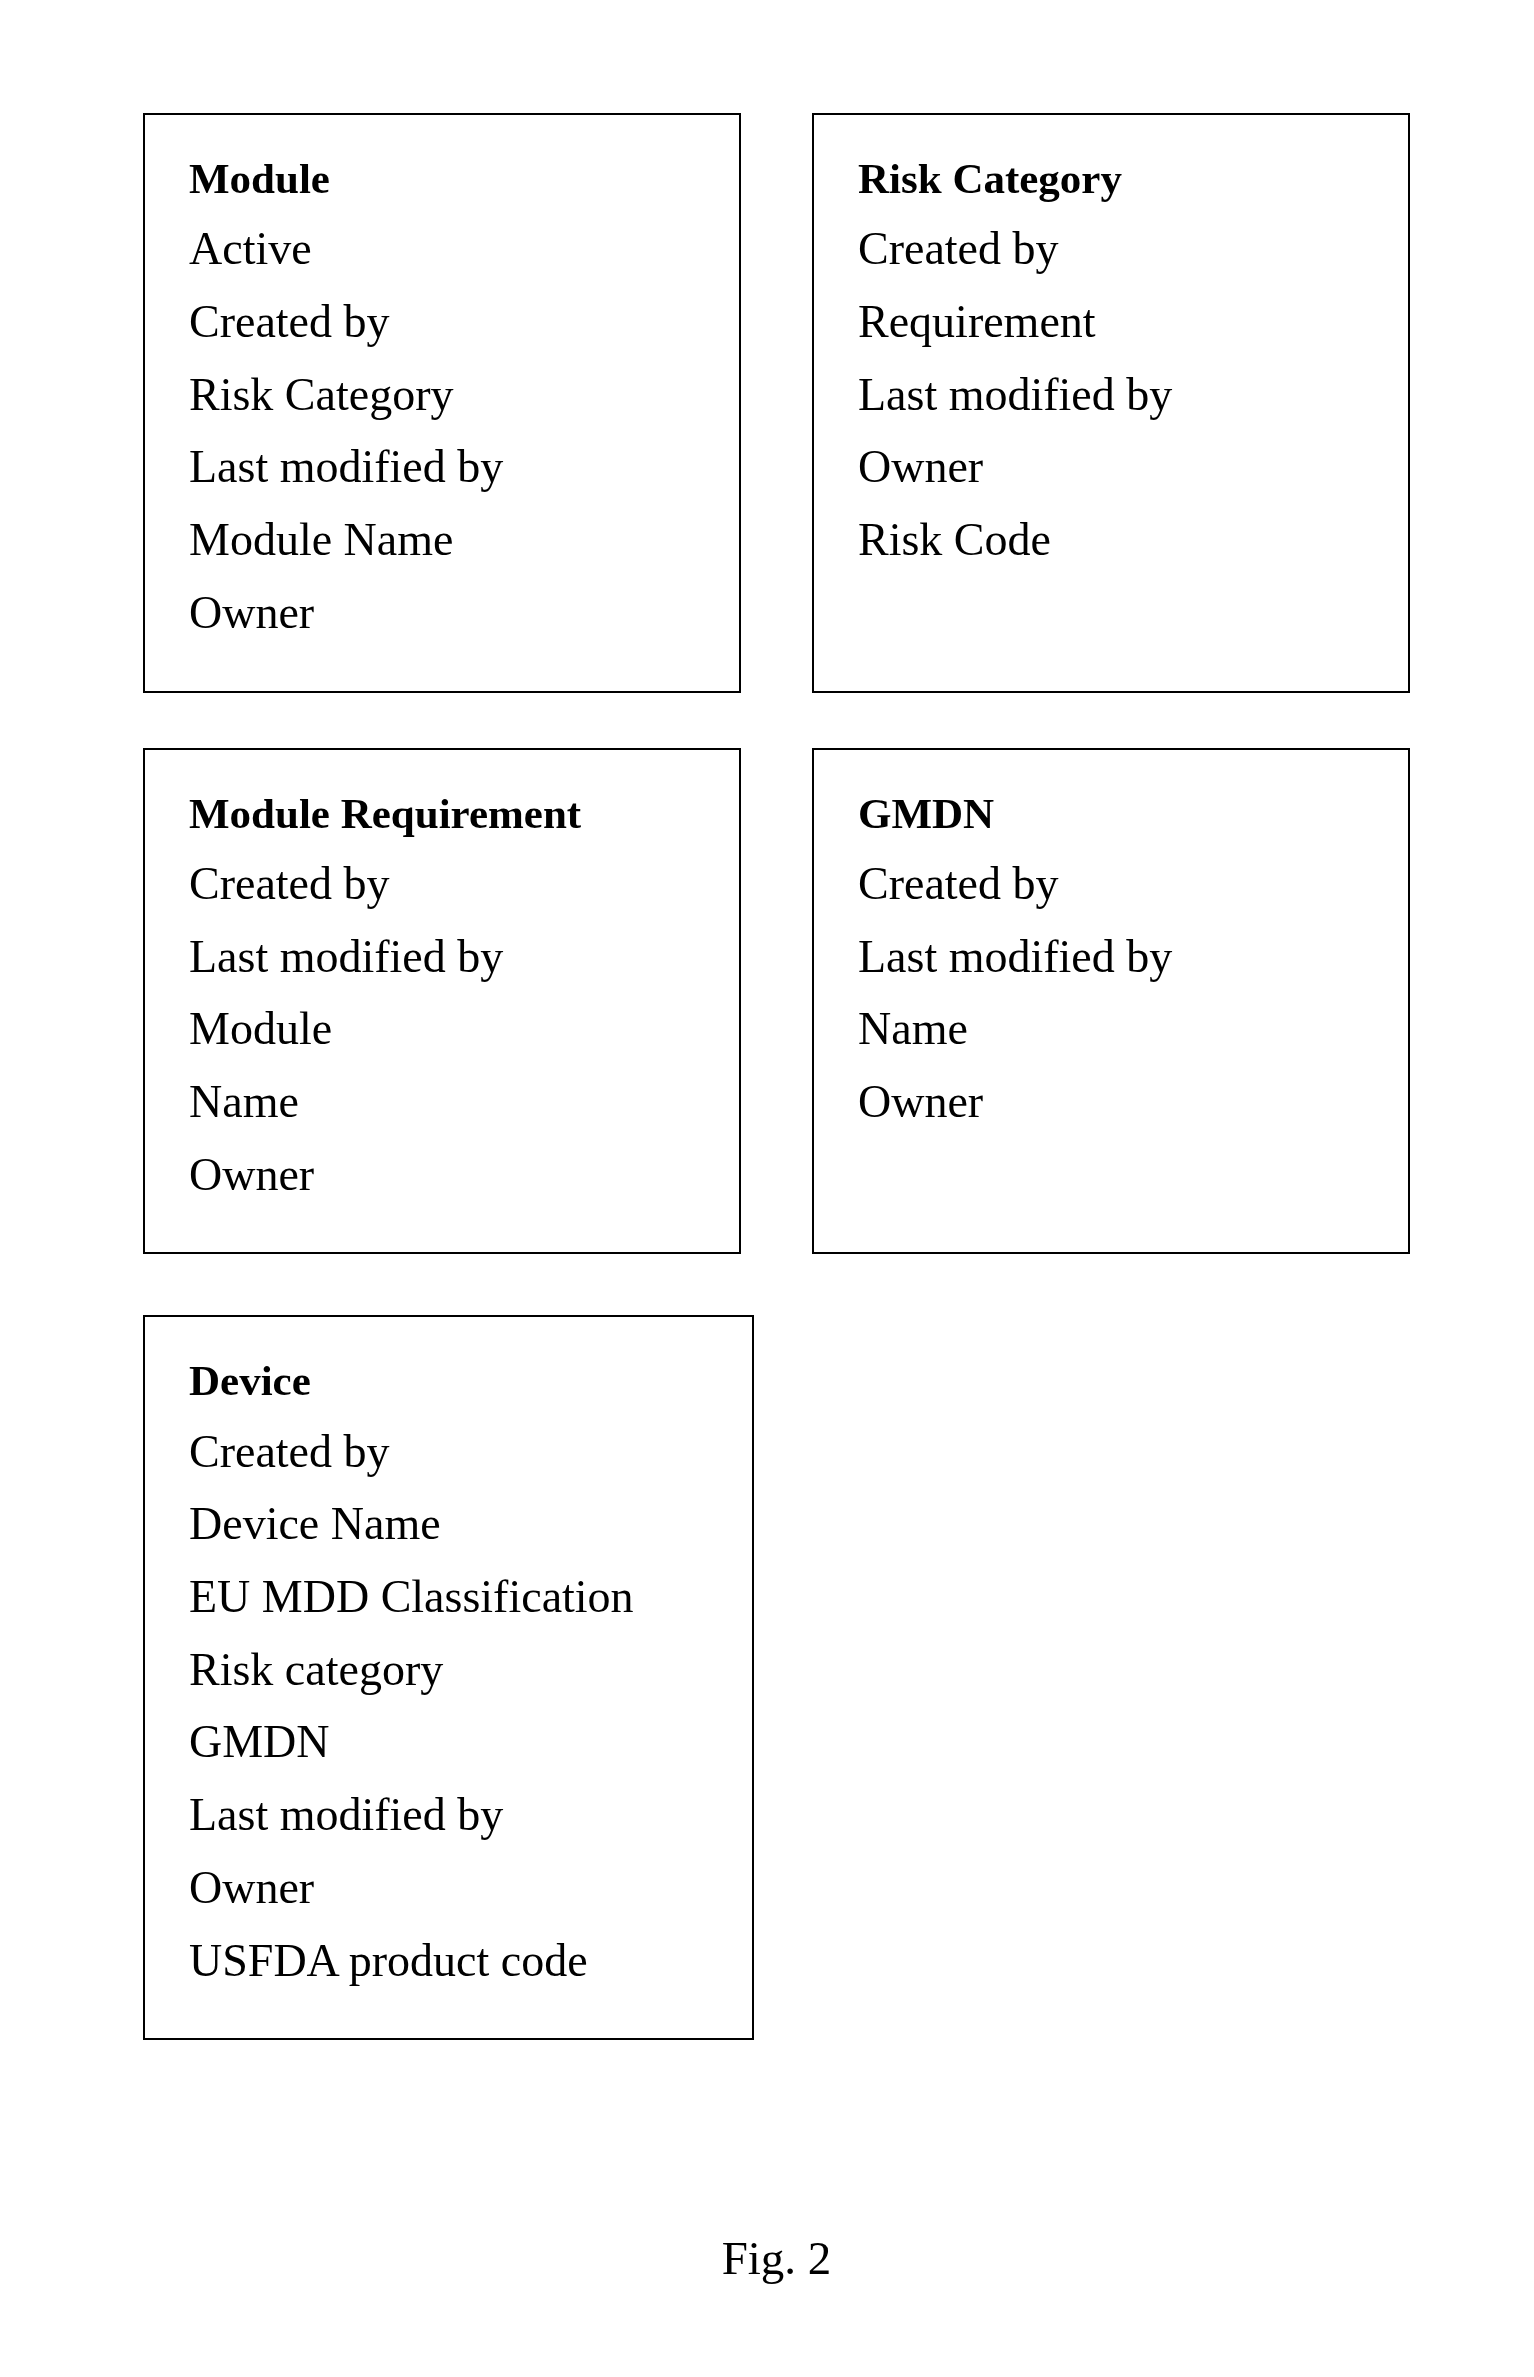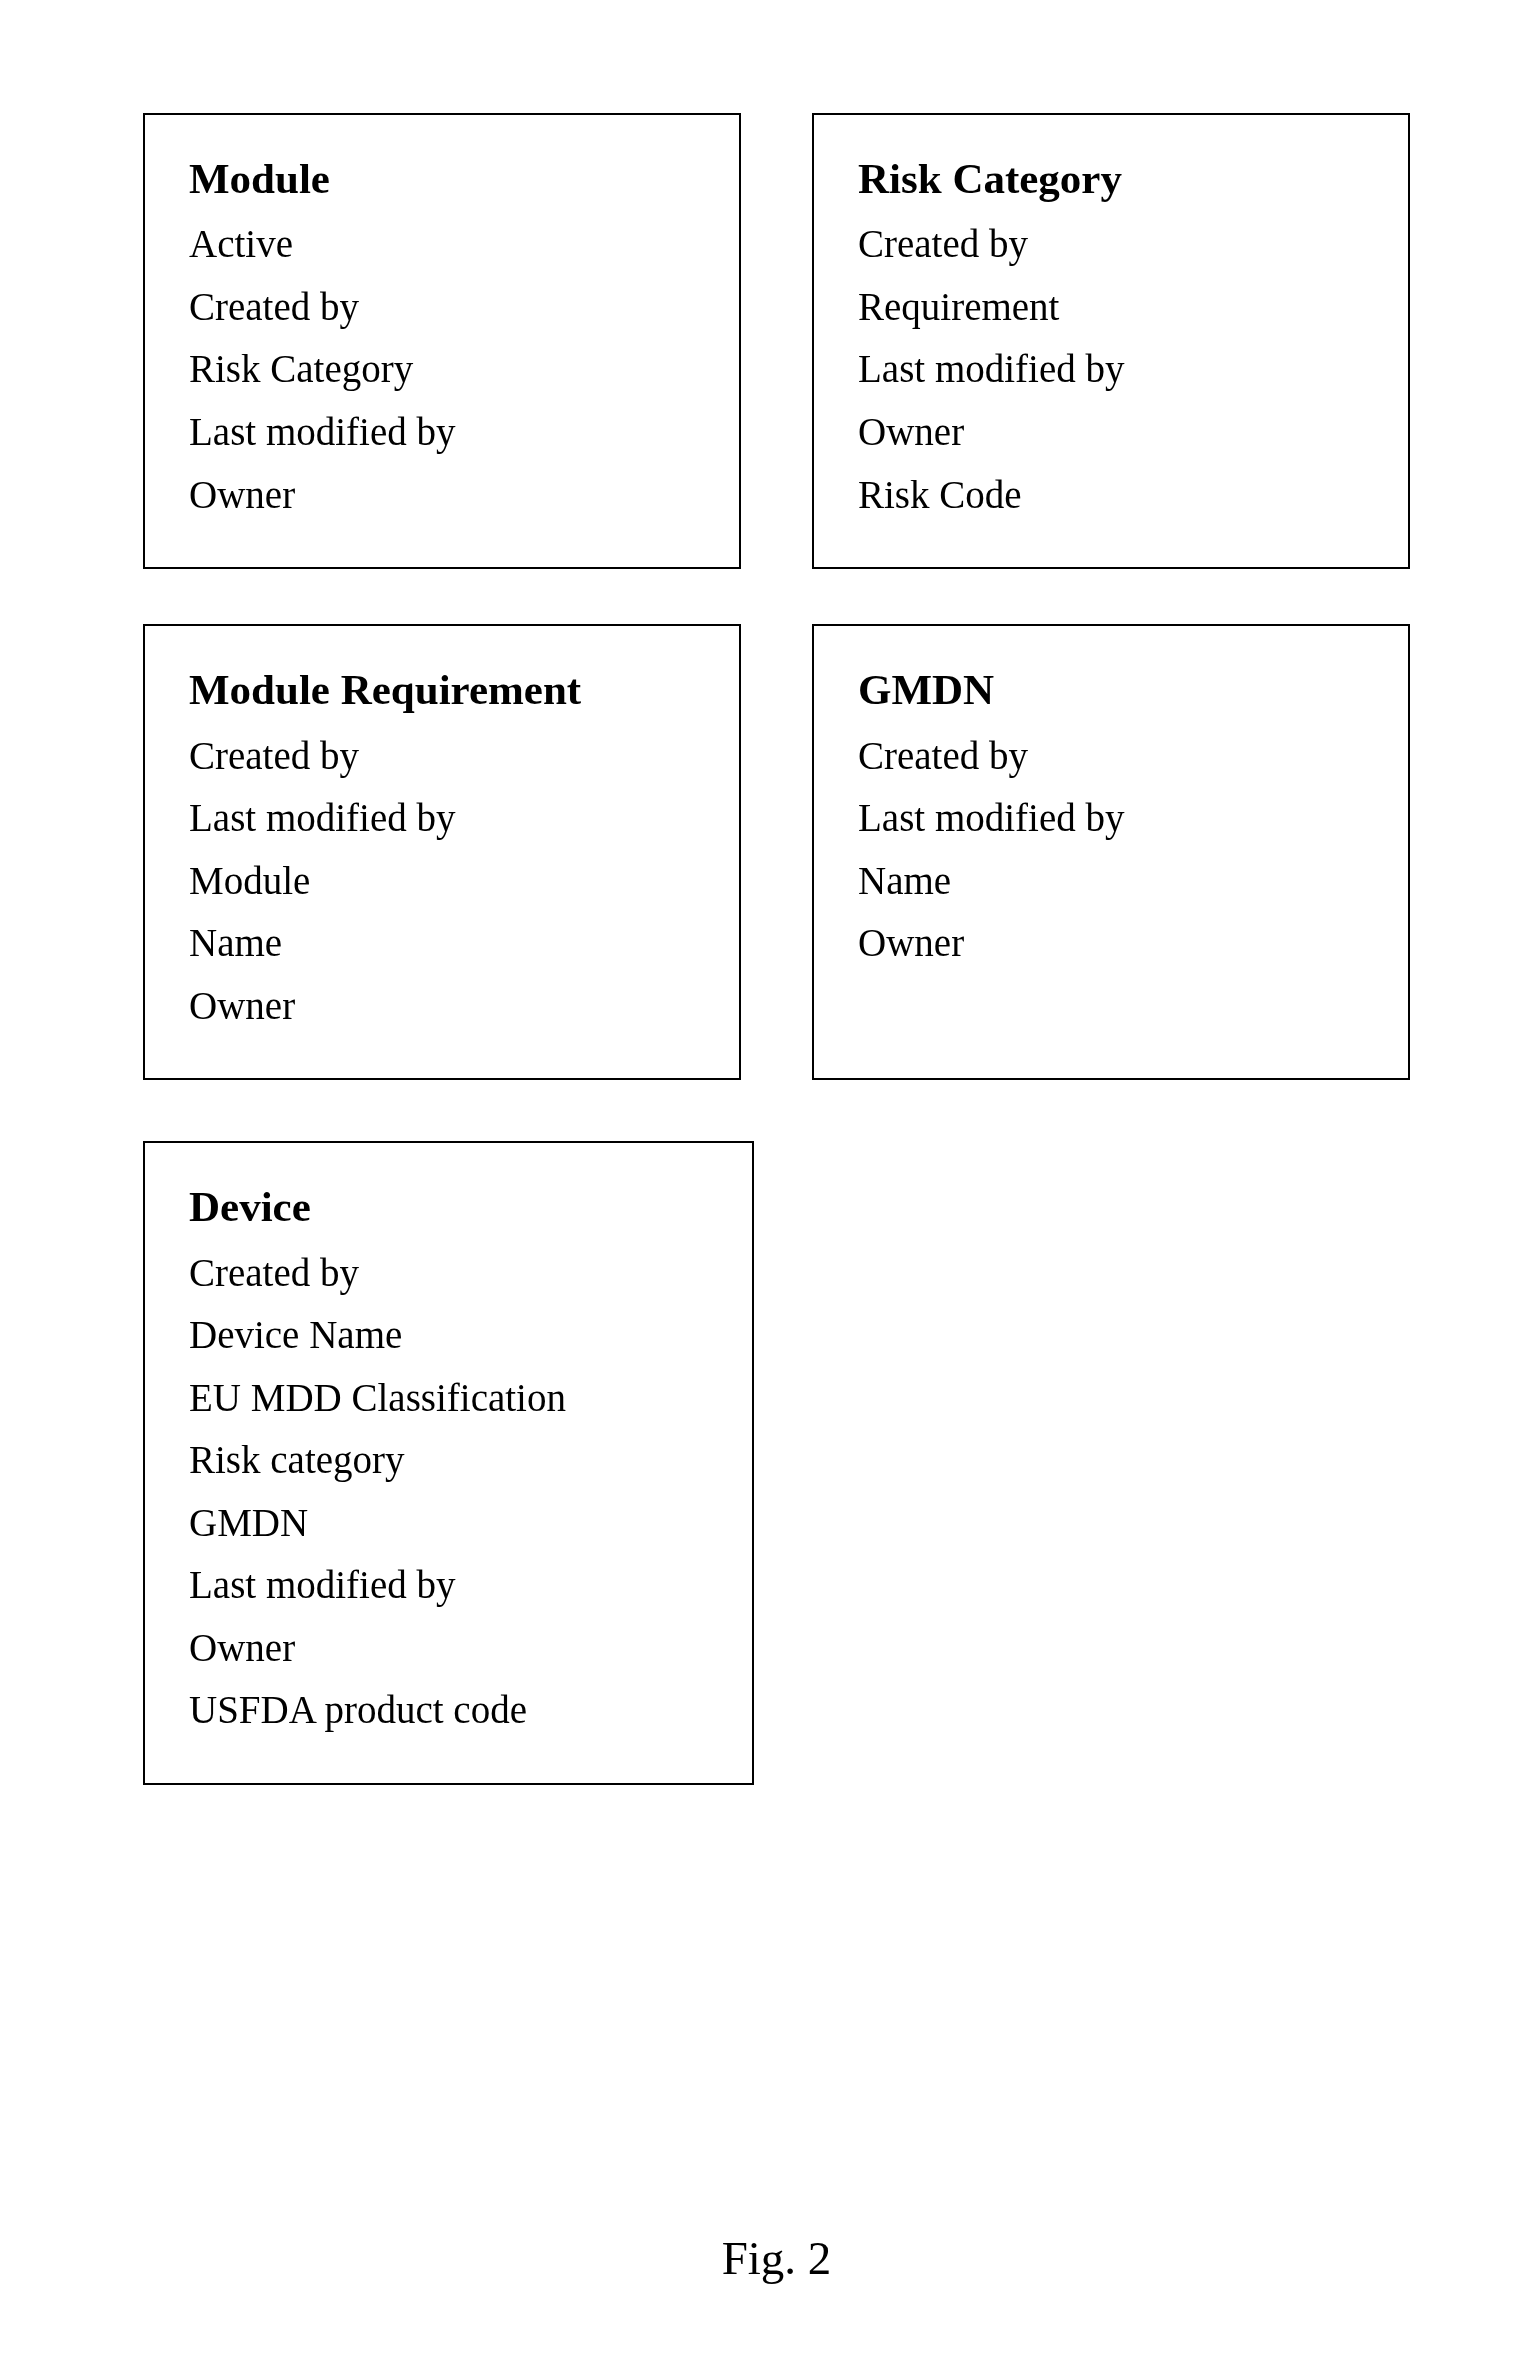--- a/index.html
+++ b/index.html
@@ -43,21 +43,21 @@
 
     .card-title {
       font-weight: bold;
       font-size: 43px;
       line-height: 1.3;
       margin-bottom: 6.5px;
     }
 
     .card-item {
       font-weight: normal;
-      font-size: 39px;
+      font-size: 46px;
       line-height: 1.45;
     }
 
     .bottom-card-area {
       padding: 49px 131px 0 131px;
       width: 100%;
     }
 
     .bottom-card {
       border: 2.5px solid #000000;
@@ -85,20 +85,21 @@
 <div class="page-container">
 
   <div class="grid-area">
 
   <div class="card">
         <div class="card-title">Module</div>
         <div class="card-item">Active</div>
         <div class="card-item">Created by</div>
         <div class="card-item">Risk Category</div>
         <div class="card-item">Last modified by</div>
+        <div class="card-item">Module Name</div>
         <div class="card-item">Owner</div>
       </div>
       <div class="card">
         <div class="card-title">Risk Category</div>
         <div class="card-item">Created by</div>
         <div class="card-item">Requirement</div>
         <div class="card-item">Last modified by</div>
         <div class="card-item">Owner</div>
         <div class="card-item">Risk Code</div>
       </div>

